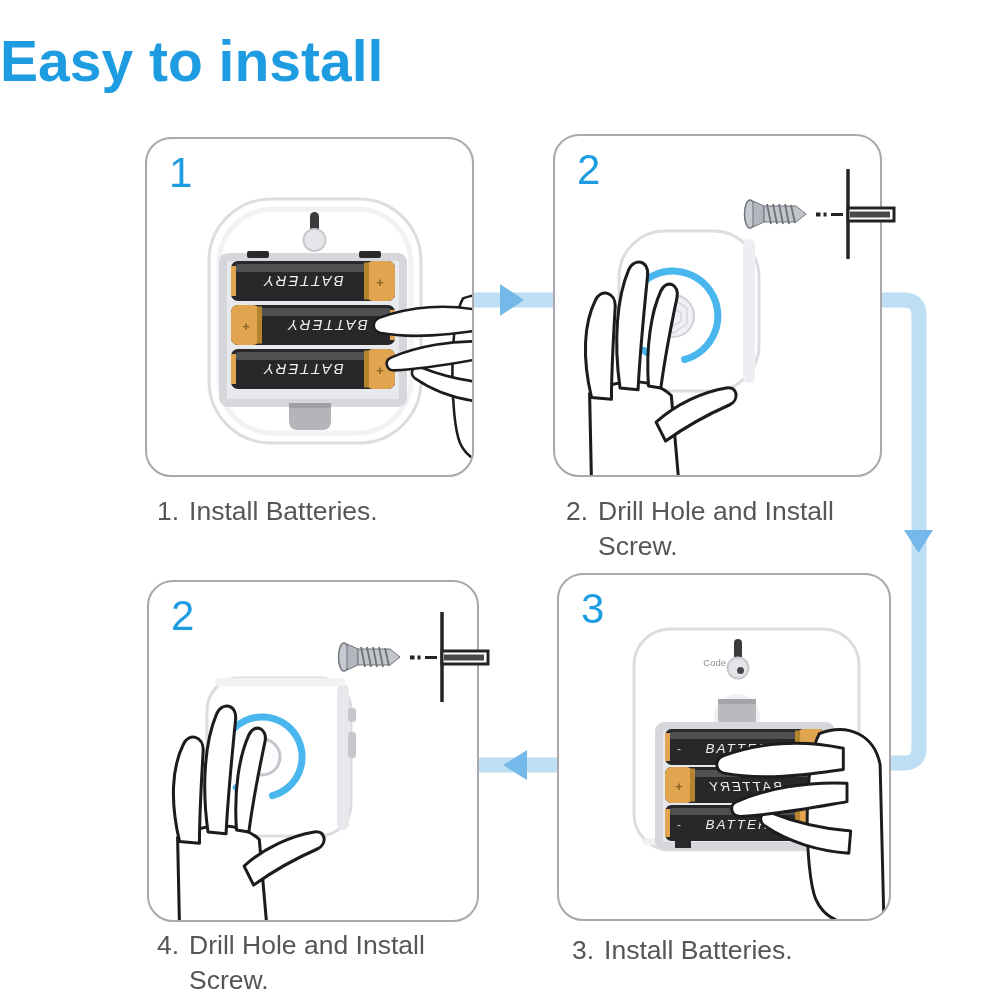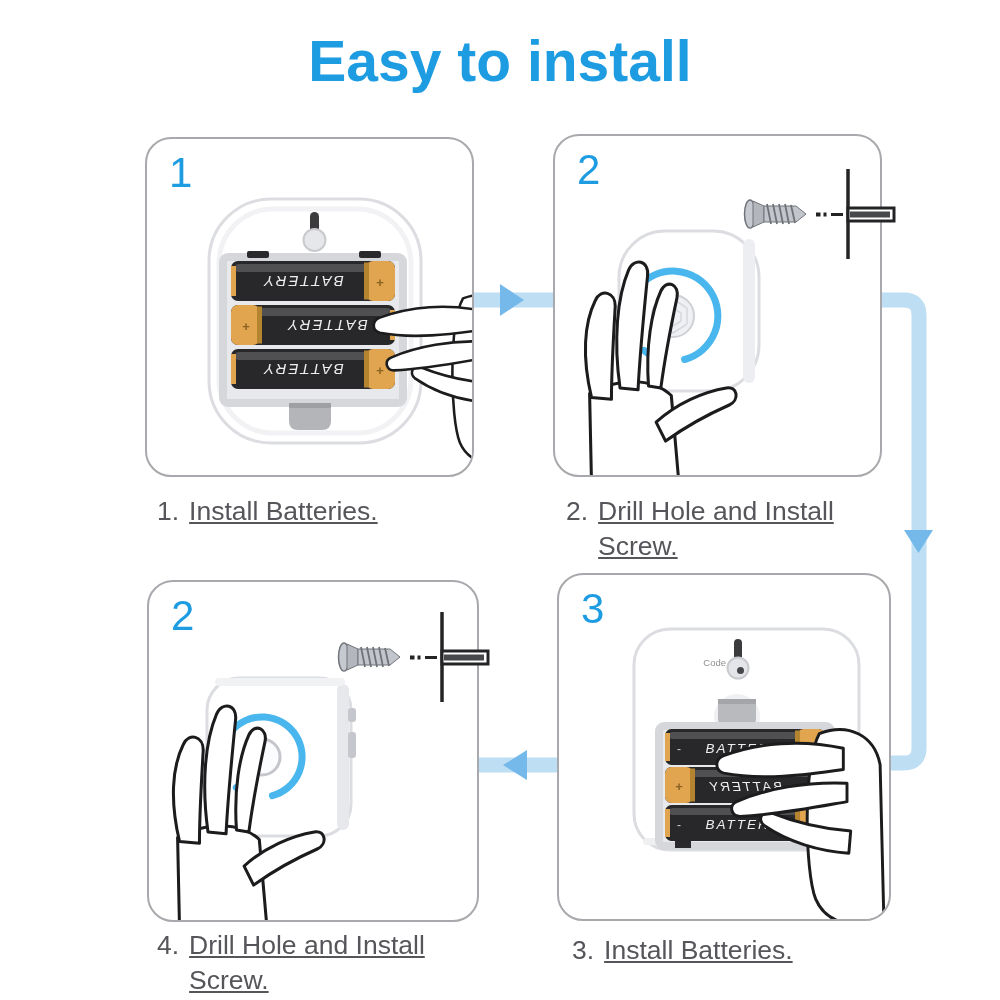--- a/index.html
+++ b/index.html
@@ -6,35 +6,35 @@
     --accent:#1e9ce2;
     --arrow:#bedef4;
     --arrowhead:#74b9e9;
     --ring:#49b6ee;
     --panel-border:#a9a9ad;
     --caption:#55555a;
   }
   html,body{margin:0;padding:0;background:#fff;}
   .stage{position:relative;width:1000px;height:1000px;background:#ffffff;overflow:hidden;
          font-family:"Liberation Sans",sans-serif;}
-  .title{position:absolute;left:0;top:28px;width:1000px;text-align:center;
+  .title{position:absolute;left:0;top:28px;width:1000px;
          font-size:57px;font-weight:700;color:var(--accent);letter-spacing:0px;}
   .panel{position:absolute;background:#fff;border:2px solid var(--panel-border);
          border-radius:26px;z-index:1;}
   .panel .ill{position:absolute;inset:0;border-radius:24px;overflow:hidden;}
   .panel .badge{position:absolute;left:22px;top:10px;font-size:42px;color:var(--accent);
                 font-weight:400;z-index:2;}
   .p1{left:145px;top:137px;width:325px;height:336px;}
   .p2{left:553px;top:134px;width:325px;height:339px;}
   .p4{left:147px;top:580px;width:328px;height:338px;}
   .p3{left:557px;top:573px;width:330px;height:344px;}
   .caption{position:absolute;display:flex;font-size:26.5px;color:var(--caption);
            line-height:1.32;z-index:2;}
   .cap-num{margin-right:10px;}
-  .cap-lines{display:flex;flex-direction:column;text-decoration:underline;}
+  .cap-lines{display:flex;flex-direction:column;}
   .c1{left:157px;top:494px;}
   .c2{left:566px;top:494px;}
   .c4{left:157px;top:928px;}
   .c3{left:572px;top:933px;}
   .connector-layer{position:absolute;inset:0;z-index:0;pointer-events:none;}
   .screw-overlay{position:absolute;width:155px;height:110px;z-index:3;pointer-events:none;}
   .so2{left:743px;top:159px;}
   .so4{left:337px;top:602px;}
   svg{display:block;overflow:visible;}
   .hand{fill:#ffffff;stroke:#1c1c1e;stroke-width:3.2;stroke-linejoin:round;stroke-linecap:round;}

